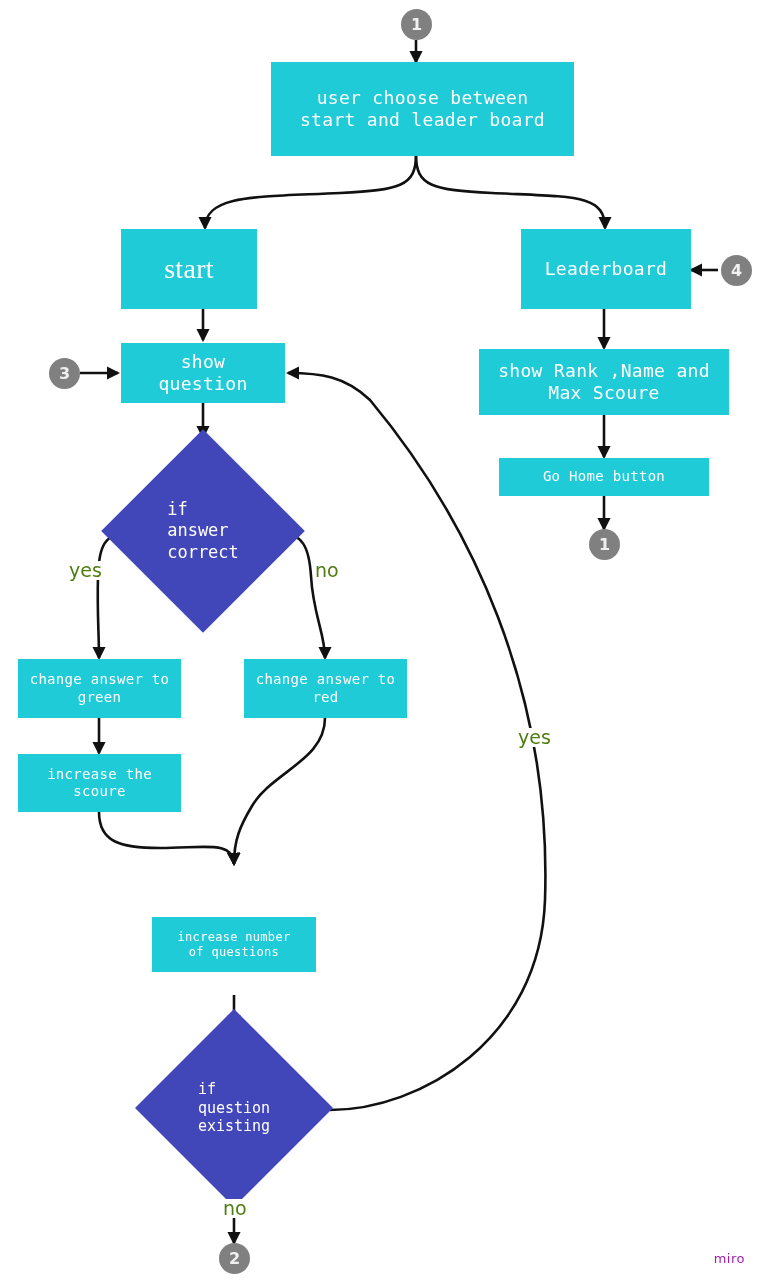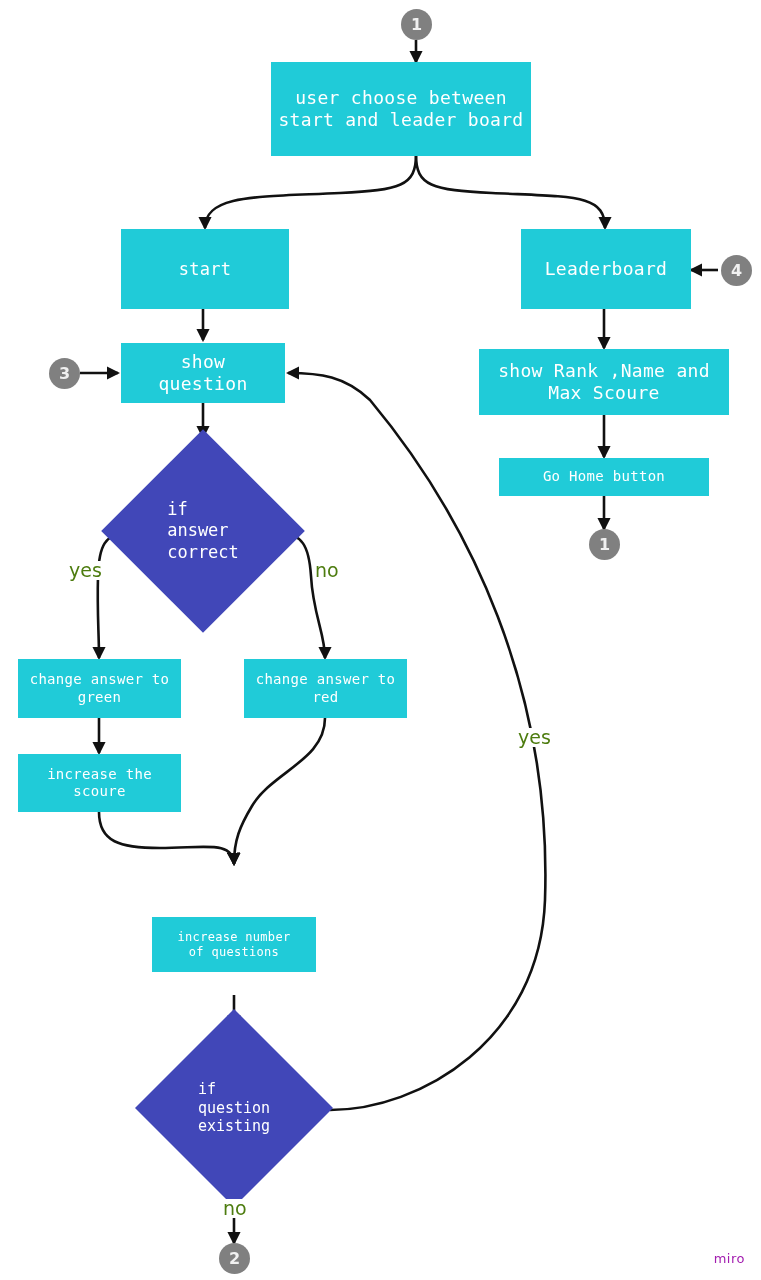--- a/index.html
+++ b/index.html
@@ -148,24 +148,24 @@
   <div class="connector" style="left:401px; top:9px; width:31px; height:31px; font-size:16px;">1</div>
 
   <div class="connector" style="left:49px; top:358px; width:31px; height:31px; font-size:16px;">3</div>
 
   <div class="connector" style="left:721px; top:255px; width:31px; height:31px; font-size:16px;">4</div>
 
   <div class="connector" style="left:589px; top:529px; width:31px; height:31px; font-size:16px;">1</div>
 
   <div class="connector" style="left:219px; top:1243px; width:31px; height:31px; font-size:16px;">2</div>
 
-  <div class="node proc" style="left:271px; top:62px; width:260px; height:94px; font-size:18px;">user choose between
+  <div class="node proc" style="left:271px; top:62px; width:303px; height:94px; font-size:18px;">user choose between
 start and leader board</div>
 
-  <div class="node proc" style="left:121px; top:229px; width:168px; height:80px; font-size:17px;">start</div>
+  <div class="node proc" style="left:121px; top:229px; width:136px; height:80px; font-size:28px;font-family:Liberation Serif, serif;">start</div>
 
   <div class="node proc" style="left:121px; top:343px; width:164px; height:60px; font-size:18px;">show
 question</div>
 
   <div class="node proc" style="left:18px; top:659px; width:163px; height:59px; font-size:14px;">change answer to
 green</div>
 
   <div class="node proc" style="left:244px; top:659px; width:163px; height:59px; font-size:14px;">change answer to
 red</div>
 

